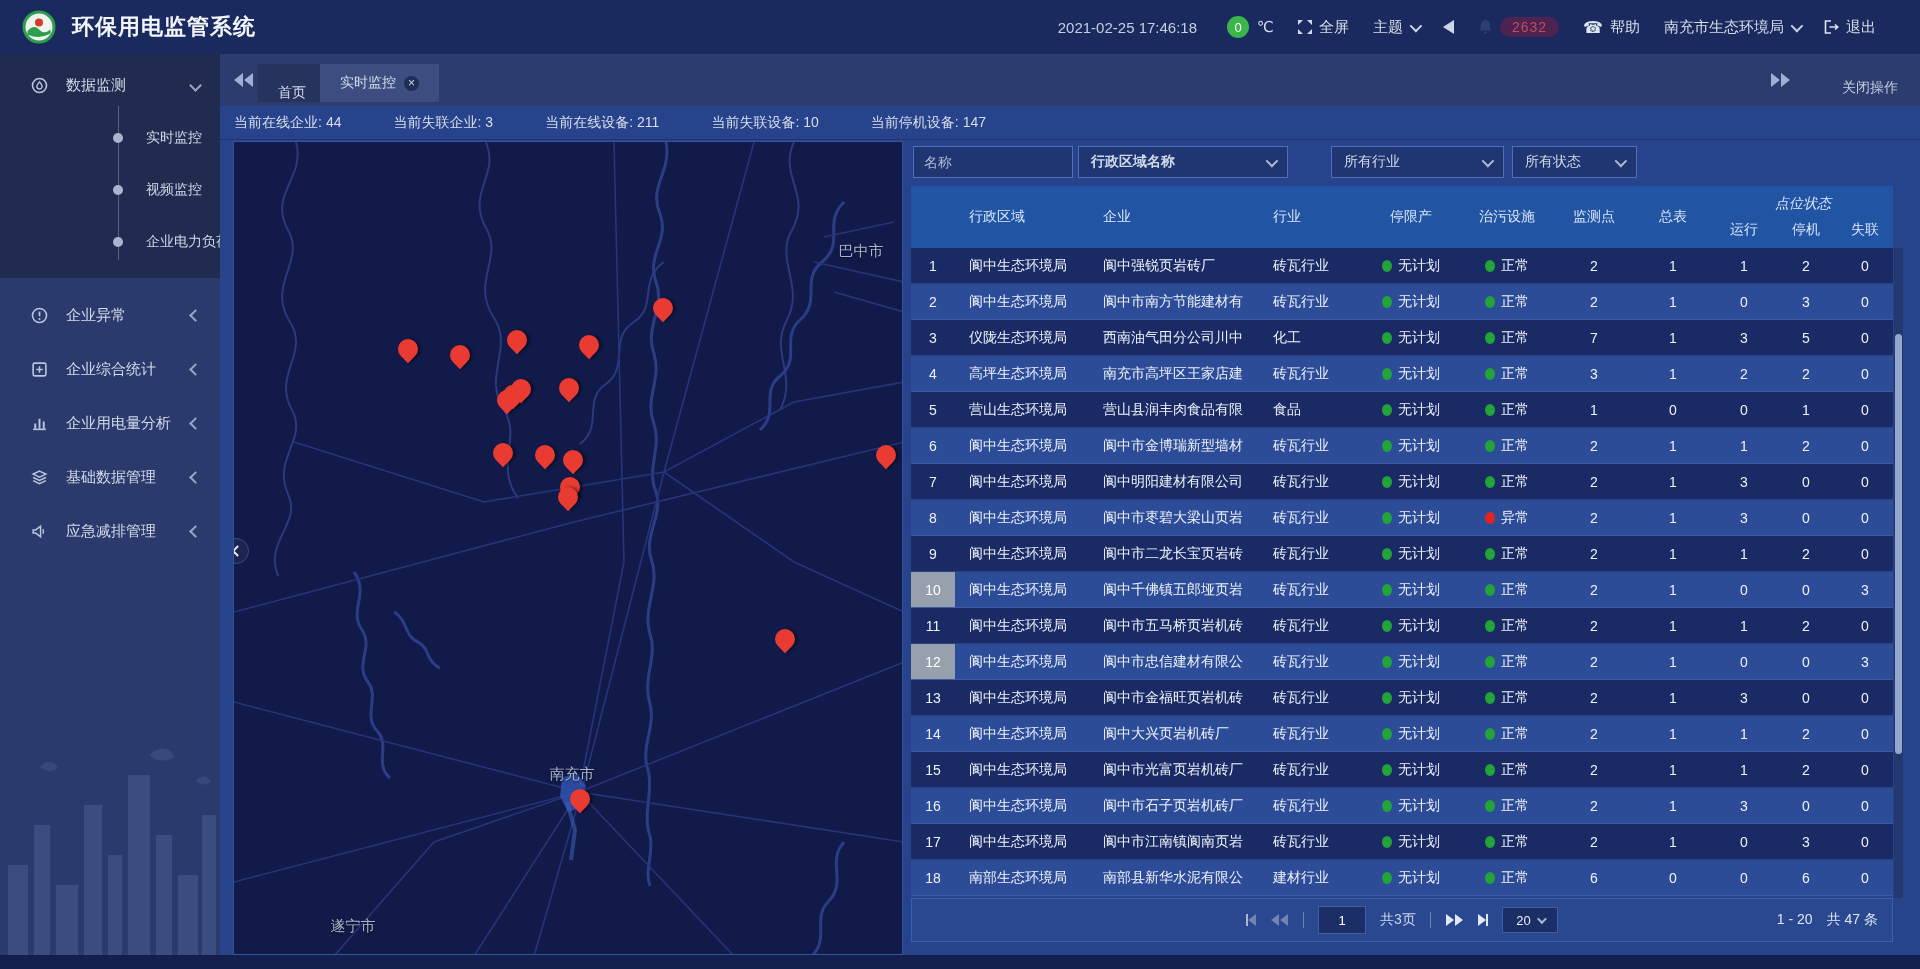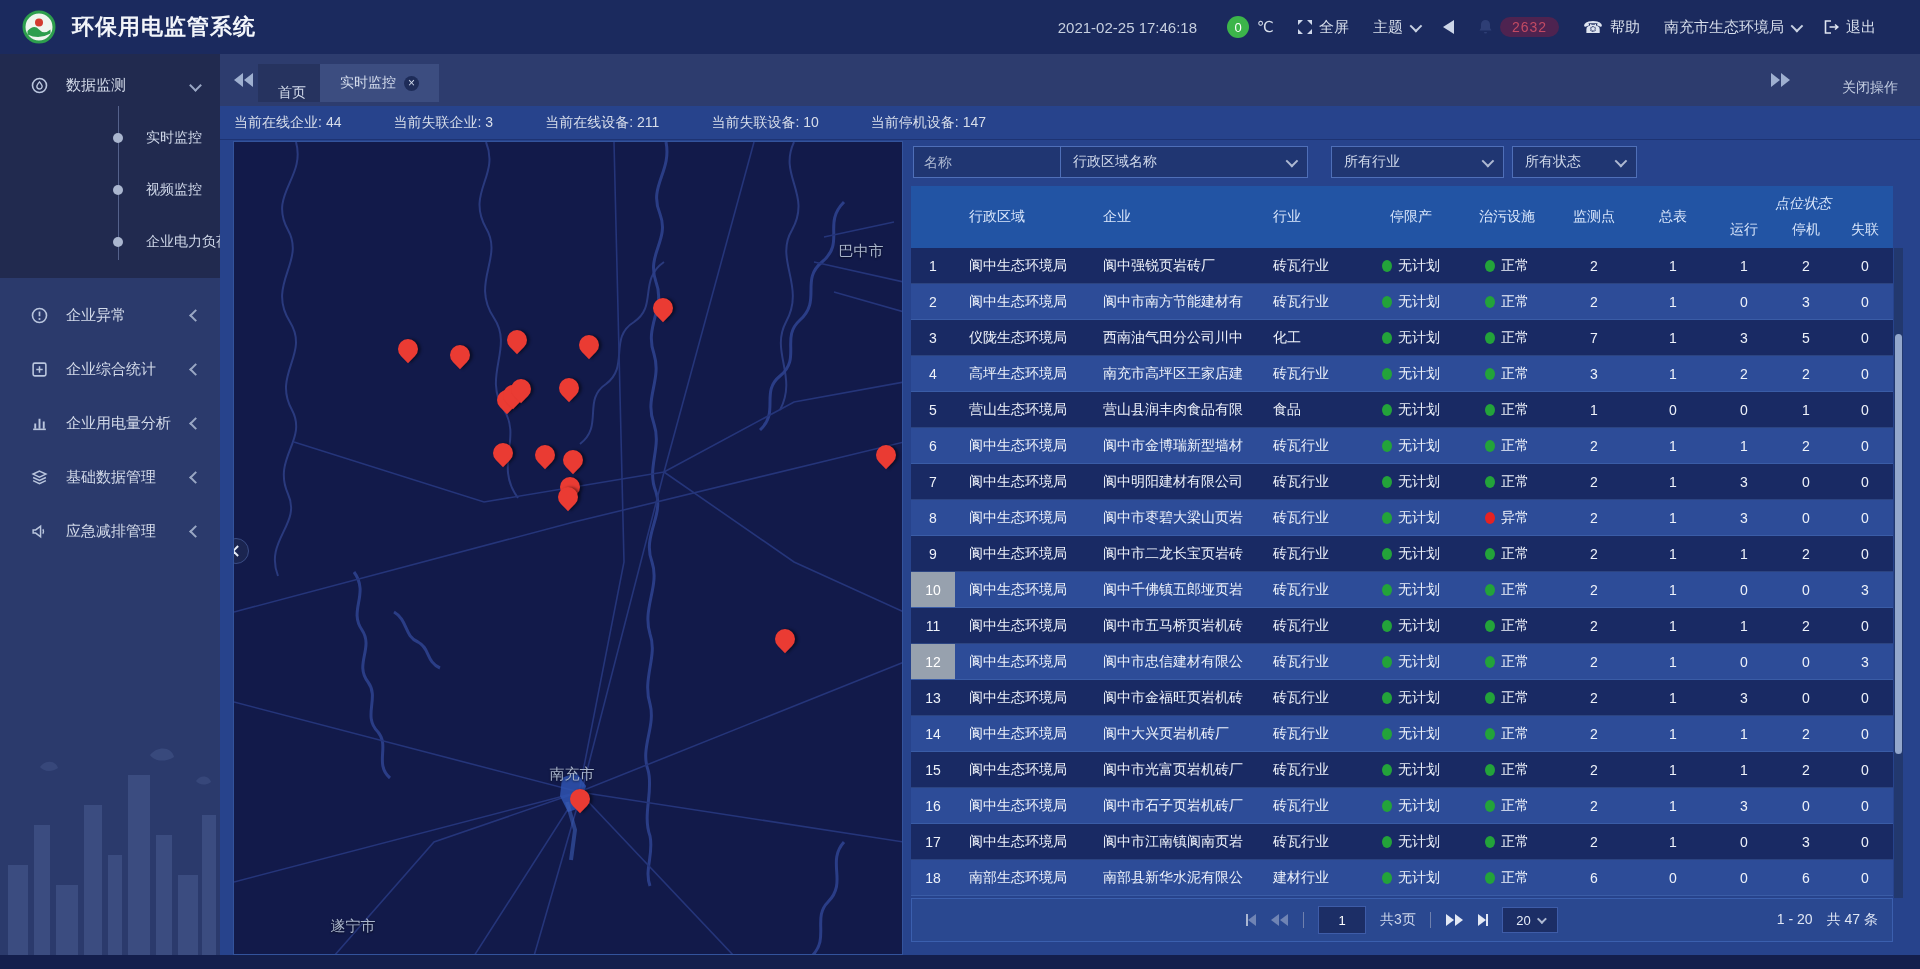--- a/index.html
+++ b/index.html
@@ -347,21 +347,21 @@
           <div class="pin" style="left: 346px; top: 667px; background: rgb(234, 59, 51);"></div>
         </div>
       <div class="collapse-btn">
           <i></i>
         </div>
     </div>
 
     <div class="rpanel">
       <div class="filters">
         <input class="f-input" type="text" placeholder="名称" style="">
-        <div class="f-select" style="left:149px;width:248px;">
+        <div class="f-select" style="left:167px;width:210px;font-weight:bold;">
           <span>行政区域名称</span>
             <i class="chev-dn"></i>
         </div>
         <div class="f-select" style="left:420px;width:173px;">
           <span>所有行业</span>
             <i class="chev-dn"></i>
         </div>
         <div class="f-select" style="left:601px;width:125px;">
           <span>所有状态</span>
             <i class="chev-dn"></i>

